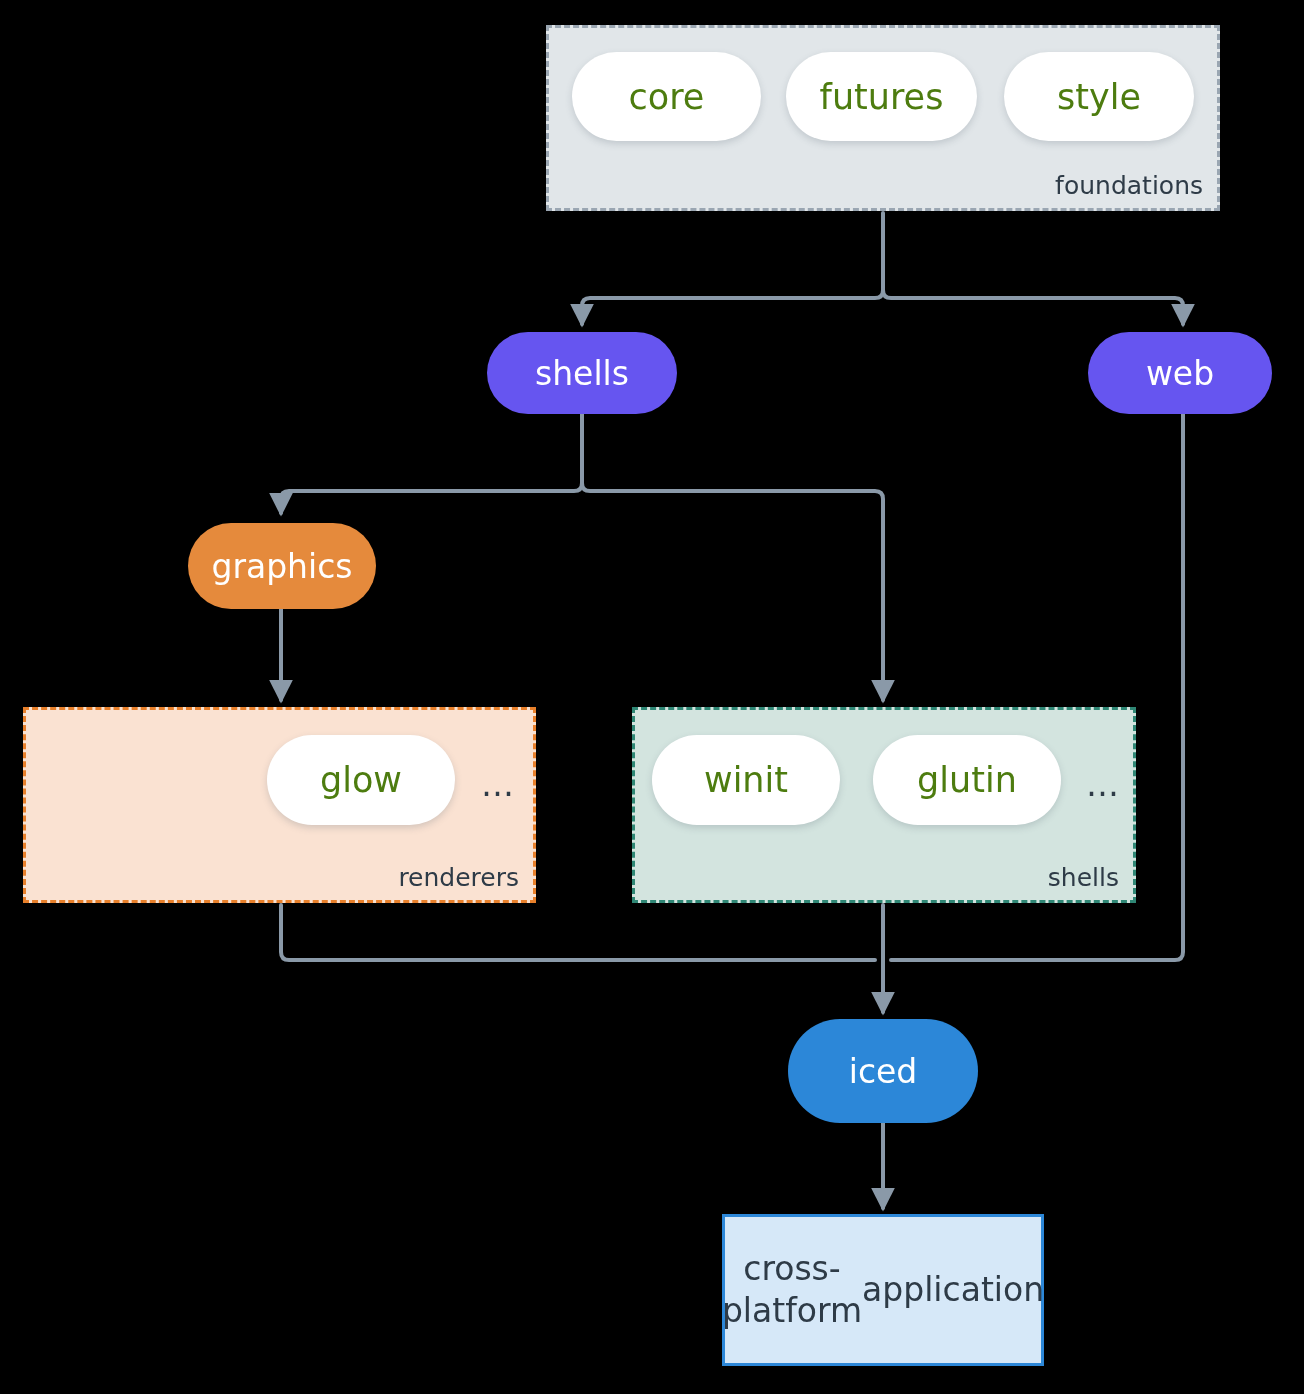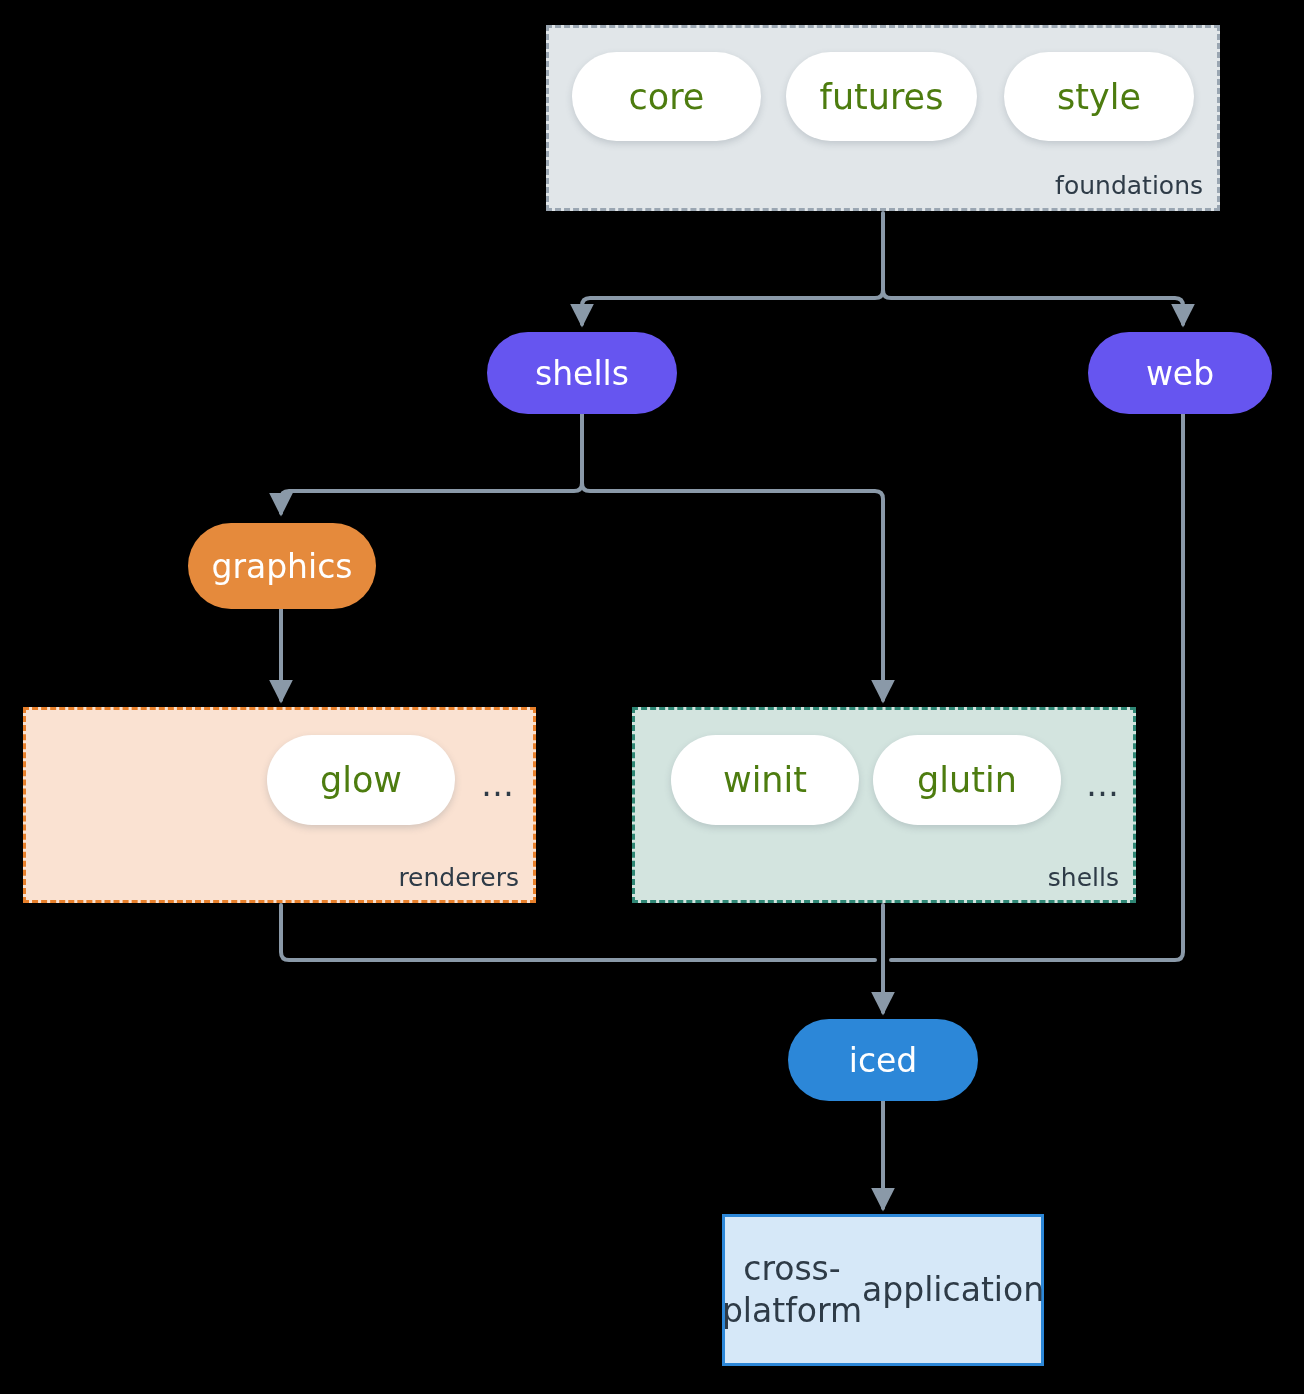--- a/index.html
+++ b/index.html
@@ -186,29 +186,29 @@
     <div class="cluster-label">renderers</div>
   </div>
   <div class="pill-white" style="left:267px; top:735px; width:188px; height:90px;text-align:right;">
     <span>glow</span>
   </div>
   <div class="ellipsis" style="left:481px; top:768px;">…</div>
 
   <div class="cluster" id="cluster-shells">
     <div class="cluster-label">shells</div>
   </div>
-  <div class="pill-white" style="left:671px; top:735px; width:188px; height:90px;">
+  <div class="pill-white" style="left:652px; top:735px; width:188px; height:90px;">
     <span>winit</span>
   </div>
   <div class="pill-white" style="left:873px; top:735px; width:188px; height:90px;">
     <span>glutin</span>
   </div>
   <div class="ellipsis" style="left:1086px; top:768px;">…</div>
 
-  <div class="pill-color" style="left:788px; top:1019px; width:190px; height:82px; background:#2c87d8;">
+  <div class="pill-color" style="left:788px; top:1019px; width:190px; height:104px; background:#2c87d8;">
     <span>iced</span>
   </div>
 
   <div id="node-application">
     <span>cross-platform</span>
     <span>application</span>
   </div>
 
 </div>
 

